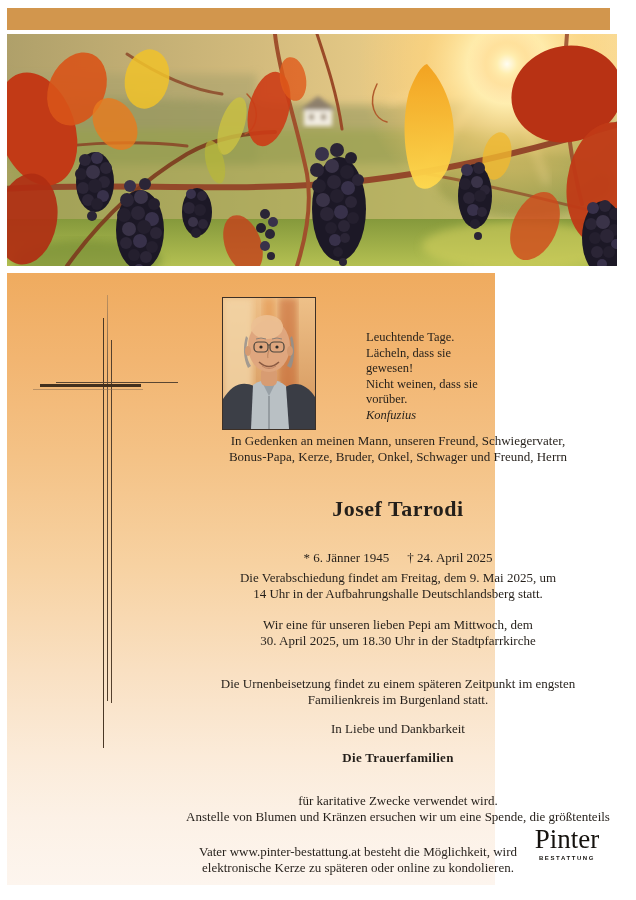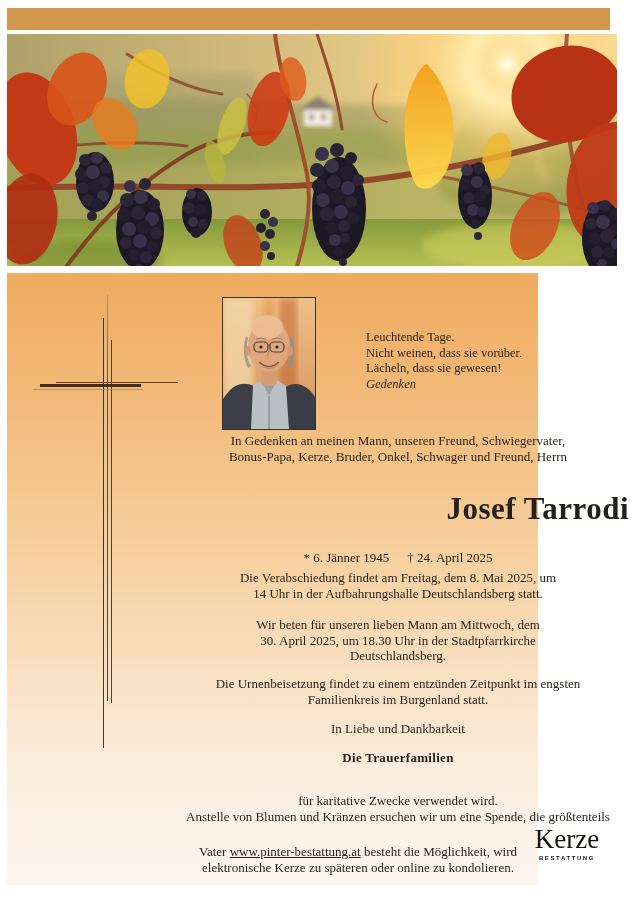--- a/index.html
+++ b/index.html
@@ -3,48 +3,48 @@
 <meta charset="utf-8">
 <style>
   html,body{margin:0;padding:0;background:#ffffff;}
   .page{
     position:relative;width:636px;height:900px;background:#ffffff;overflow:hidden;
     font-family:"Liberation Serif","DejaVu Serif",serif;color:#241f1a;
   }
   .band-top{position:absolute;left:7px;top:8px;width:603px;height:22px;background:#d2964d;}
   .photo-banner{position:absolute;left:7px;top:34px;width:610px;height:232px;overflow:hidden;}
   .content{
-    position:absolute;left:7px;top:273px;width:531px;height:612px;
+    position:absolute;left:7px;top:273px;width:488px;height:612px;
     background:linear-gradient(180deg,#efab5f 0%,#f2b571 14%,#f4c habit 0%,#f4c286 30%,#f7d2a2 48%,#f9e0c2 65%,#fbebd9 79%,#fcf1e6 89%,#fdf5ee 100%);
   }
   
   .content{background:linear-gradient(180deg,#efab5f 0%,#f2b571 14%,#f4c286 30%,#f7d2a2 48%,#f9e0c2 65%,#fbebd9 79%,#fcf1e6 89%,#fdf5ee 100%);}
   .cross-line{position:absolute;}
   .v1{left:96px;top:45px;width:1px;height:430px;background:#4a3826;}
   .v2{left:100px;top:22px;width:1px;height:406px;background:linear-gradient(180deg,rgba(130,110,90,.45) 0%,#6a5440 20%,#4e3c2a 100%);}
   .v3{left:104px;top:67px;width:1px;height:363px;background:#55412e;}
   .h1{left:49px;top:109px;width:122px;height:1px;background:#5a4632;}
   .h2{left:33px;top:111px;width:101px;height:3px;background:#42301e;}
   .h3{left:26px;top:116px;width:110px;height:1px;background:rgba(150,118,86,.6);}
   .portrait{position:absolute;left:215px;top:24px;width:92px;height:131px;border:1px solid #3d3026;box-sizing:content-box;}
   .quote{position:absolute;left:359px;top:57px;font-size:12.5px;line-height:15.5px;}
   .quote .author{font-style:italic;}
   .cblock{position:absolute;left:160px;width:462px;text-align:center;font-size:13px;line-height:15.5px;}
   .intro{top:160px;}
-  .name{top:220px;font-size:31px;font-weight:bold;line-height:32px;letter-spacing:.5px;text-align:right;}
+  .name{top:220px;font-size:22px;font-weight:bold;line-height:32px;letter-spacing:.5px;}
   .dates{top:267px;margin-top:10px;}
   .dates .sep{display:inline-block;width:18px;}
   .p1{top:297px;}
   .p2{top:344px;}
   .p3{top:403px;}
   .closing{top:448px;}
   .family{top:477px;font-weight:bold;letter-spacing:.3px;}
   .donation{top:520px;}
   .online{position:absolute;left:121px;top:571px;width:460px;text-align:center;font-size:13px;line-height:16px;}
-  .online .url{text-decoration:underline;}
+  .online .url{}
   .logo{position:absolute;left:500px;top:553px;width:120px;text-align:center;color:#15120e;}
   .logo .brand{font-size:27px;line-height:27px;font-family:"Liberation Serif",serif;}
   .logo .sub{font-size:6px;letter-spacing:1.6px;font-weight:bold;font-family:"Liberation Sans",sans-serif;margin-top:2px;}
 </style>
 </head>
 <body>
 
 <div class="page">
 
   <div class="band-top"></div>
@@ -286,62 +286,61 @@
         <path d="M33,41 Q38,39 43,41" stroke="#8d8277" stroke-width="1" fill="none"></path>
         <path d="M49,41 Q54,39 59,41" stroke="#8d8277" stroke-width="1" fill="none"></path>
         <path d="M46,52 Q44,58 45,60" stroke="#c08a64" stroke-width="1.2" fill="none"></path>
         <path d="M36,64 Q46,73 56,64" stroke="#8a5a42" stroke-width="1.6" fill="none"></path>
         <path d="M39,68 Q46,73 53,68" stroke="#b4765a" stroke-width="1" fill="none" opacity="0.7"></path>
       </svg>
     </div>
 
     <div class="quote">
       <div>Leuchtende Tage.</div>
+      <div>Lächeln, dass sie gewesen!</div>
       <div>Nicht weinen, dass sie vorüber.</div>
-      <div>Lächeln, dass sie gewesen!</div>
-      <div class="author">Gedenken</div>
+      <div class="author">Konfuzius</div>
     </div>
 
     <div class="cblock intro">
       <div>In Gedenken an meinen Mann, unseren Freund, Schwiegervater,</div>
       <div>Bonus-Papa, Kerze, Bruder, Onkel, Schwager und Freund, Herrn</div>
     </div>
 
     <div class="cblock name">Josef Tarrodi</div>
 
     <div class="cblock dates">
       <span>* 6. Jänner 1945</span><span class="sep"></span><span>† 24. April 2025</span>
     </div>
 
     <div class="cblock p1">
-      <div>Die Verabschiedung findet am Freitag, dem 8. Mai 2025, um</div>
+      <div>Die Verabschiedung findet am Freitag, dem 9. Mai 2025, um</div>
       <div>14 Uhr in der Aufbahrungshalle Deutschlandsberg statt.</div>
     </div>
     <div class="cblock p2">
-      <div>Wir beten für unseren lieben Mann am Mittwoch, dem</div>
+      <div>Wir eine für unseren lieben Pepi am Mittwoch, dem</div>
       <div>30. April 2025, um 18.30 Uhr in der Stadtpfarrkirche</div>
-      <div>Deutschlandsberg.</div>
     </div>
     <div class="cblock p3">
-      <div>Die Urnenbeisetzung findet zu einem entzünden Zeitpunkt im engsten</div>
+      <div>Die Urnenbeisetzung findet zu einem späteren Zeitpunkt im engsten</div>
       <div>Familienkreis im Burgenland statt.</div>
     </div>
 
     <div class="cblock closing">In Liebe und Dankbarkeit</div>
     <div class="cblock family">Die Trauerfamilien</div>
 
     <div class="cblock donation">
       <div>für karitative Zwecke verwendet wird.</div>
       <div>Anstelle von Blumen und Kränzen ersuchen wir um eine Spende, die größtenteils</div>
     </div>
 
     <div class="online">
       <div><span>Vater </span><span class="url">www.pinter-bestattung.at</span><span> besteht die Möglichkeit, wird</span></div>
       <div>elektronische Kerze zu späteren oder online zu kondolieren.</div>
     </div>
 
     <div class="logo">
-      <div class="brand">Kerze</div>
+      <div class="brand">Pinter</div>
       <div class="sub">BESTATTUNG</div>
     </div>
 
   </div>
 </div>
 
 </body></html>

